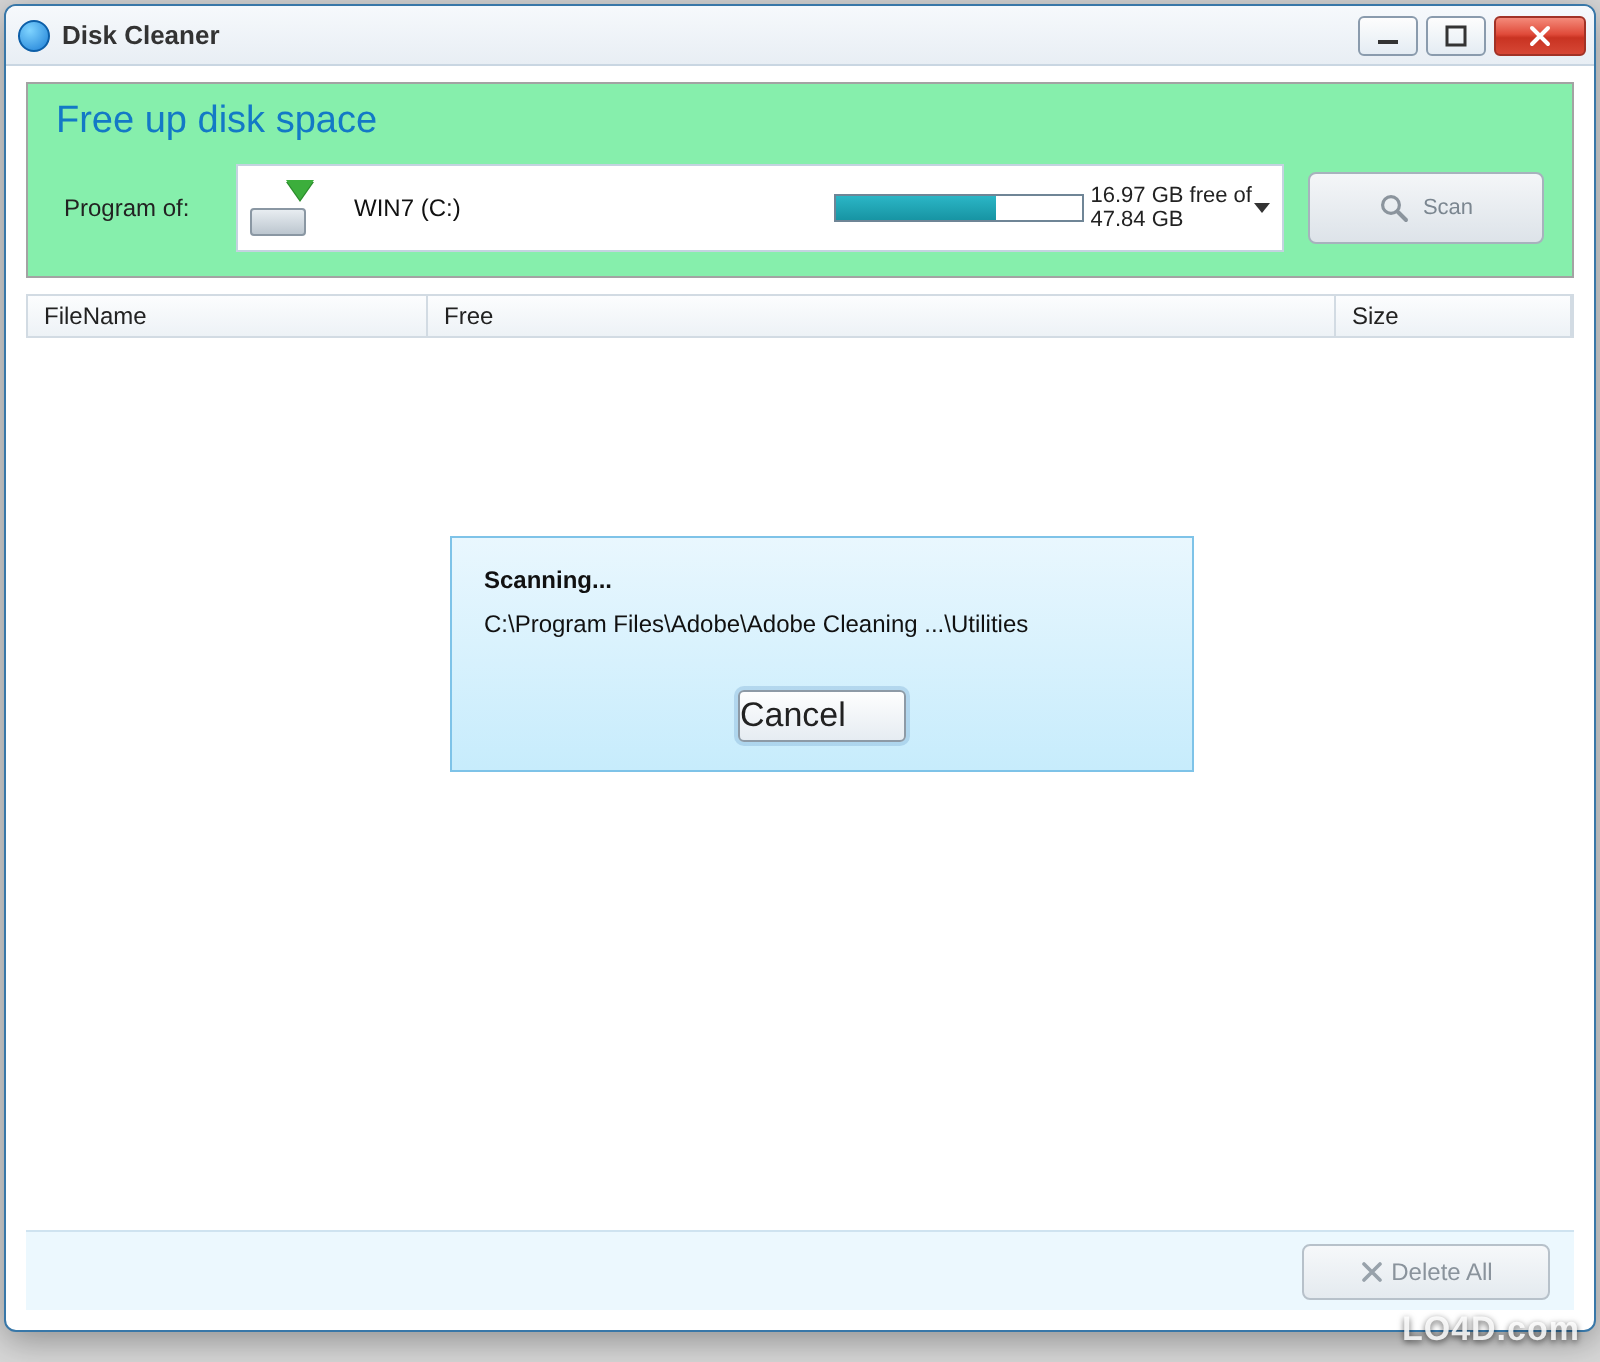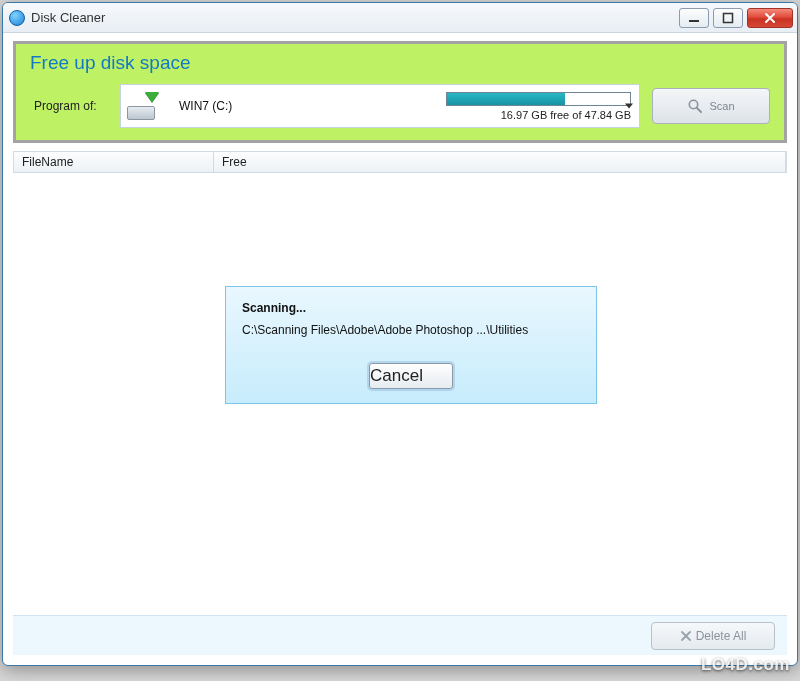--- a/index.html
+++ b/index.html
@@ -38,21 +38,21 @@
     padding: 0 4px 0 6px;
   }
   .title-icon {
     width: 16px; height: 16px;
     border-radius: 50%;
     background: radial-gradient(circle at 35% 30%, #7fd4ff, #1e7fd6);
     border: 1px solid #0d5fa8;
     margin-right: 6px;
     flex-shrink: 0;
   }
-  .title-text { color: #333; font-size: 13px; }
+  .title-text { color: #333; font-size: 13px; font-weight: bold; }
   .title-spacer { flex: 1; }
   .wbtn {
     height: 20px;
     margin-left: 4px;
     border: 1px solid #8a9bad;
     border-radius: 3px;
     background: linear-gradient(#fdfdfd,#e4ecf3);
     display: flex;
     align-items: center;
     justify-content: center;
@@ -70,22 +70,22 @@
   .wbtn svg { width: 12px; height: 12px; }
   
   .content {
     flex: 1;
     padding: 8px 10px 10px 10px;
     display: flex;
     flex-direction: column;
     position: relative;
   }
   .header-panel {
-    border: 3px solid #a3a3a3;
-    background: #bef264;
+    border: 1px solid #a3a3a3;
+    background: #86efac;
     padding: 8px 14px 12px 14px;
   }
   .header-title {
     color: #1379c6;
     font-size: 19px;
     margin-bottom: 10px;
   }
   .drive-row {
     display: flex;
     align-items: center;
@@ -112,21 +112,21 @@
     border:1px solid #8a97a3; border-radius:2px;
   }
   .drive-icon .arrow {
     position:absolute; right:0; top:0;
     width:0;height:0;border-left:7px solid transparent;border-right:7px solid transparent;
     border-top:10px solid #3cae3c;
     filter: drop-shadow(0 1px 0 #2a8a2a);
   }
   .drive-name { min-width: 160px; font-size:12px; color:#111;}
   .drive-usage {
-    flex:1; display:flex; flex-direction:column; gap:3px; align-items:flex-end;
+    flex:1; display:flex; flex-direction:row; gap:3px; align-items:center;
     margin-left: 60px;
   }
   .usage-bar {
     width: 185px; height: 14px;
     border: 1px solid #6f8596;
     background: #fff;
     position: relative;
   }
   .usage-fill {
     position:absolute; left:0; top:0; bottom:0;
@@ -171,21 +171,21 @@
     border-right:1px solid #d2dbe3;
     display:flex; align-items:center;
   }
   .th.filename { width: 200px; }
   .th.path { flex:1; }
   .th.size { width: 118px; }
   .tbody { flex:1; position:relative; }
   
   .scan-dialog {
     position:absolute;
-    left: 212px; top: 92px;
+    left: 212px; top: 78px;
     width: 372px;
     border: 1px solid #7ec3e8;
     background: linear-gradient(#e9f7fe,#c7ecfc);
     padding: 14px 16px 14px 16px;
   }
   .scan-title { font-weight:bold; font-size:12px; color:#111; margin-bottom:8px;}
   .scan-path { font-size:12px; color:#111; margin-bottom:26px; white-space:nowrap; overflow:hidden; text-overflow:ellipsis;}
   .cancel-btn {
     display:block; margin:0 auto;
     width: 84px; height: 26px;
@@ -275,25 +275,26 @@
           </svg>
           <span>Scan</span>
         </div>
       </div>
     </div>
 
     <div class="table-area">
       <div class="thead">
         <div class="th filename">FileName</div>
         <div class="th path">Free</div>
+        <div class="th size">Size</div>
       </div>
       <div class="tbody">
         <div class="scan-dialog">
           <div class="scan-title">Scanning...</div>
-          <div class="scan-path">C:\Scanning Files\Adobe\Adobe Photoshop ...\Utilities</div>
+          <div class="scan-path">C:\Program Files\Adobe\Adobe Cleaning ...\Utilities</div>
           <div class="cancel-btn">
             <span>Cancel</span>
           </div>
         </div>
       </div>
     </div>
 
     <div class="footer">
       <div class="delete-btn">
         <svg viewBox="0 0 12 12">

